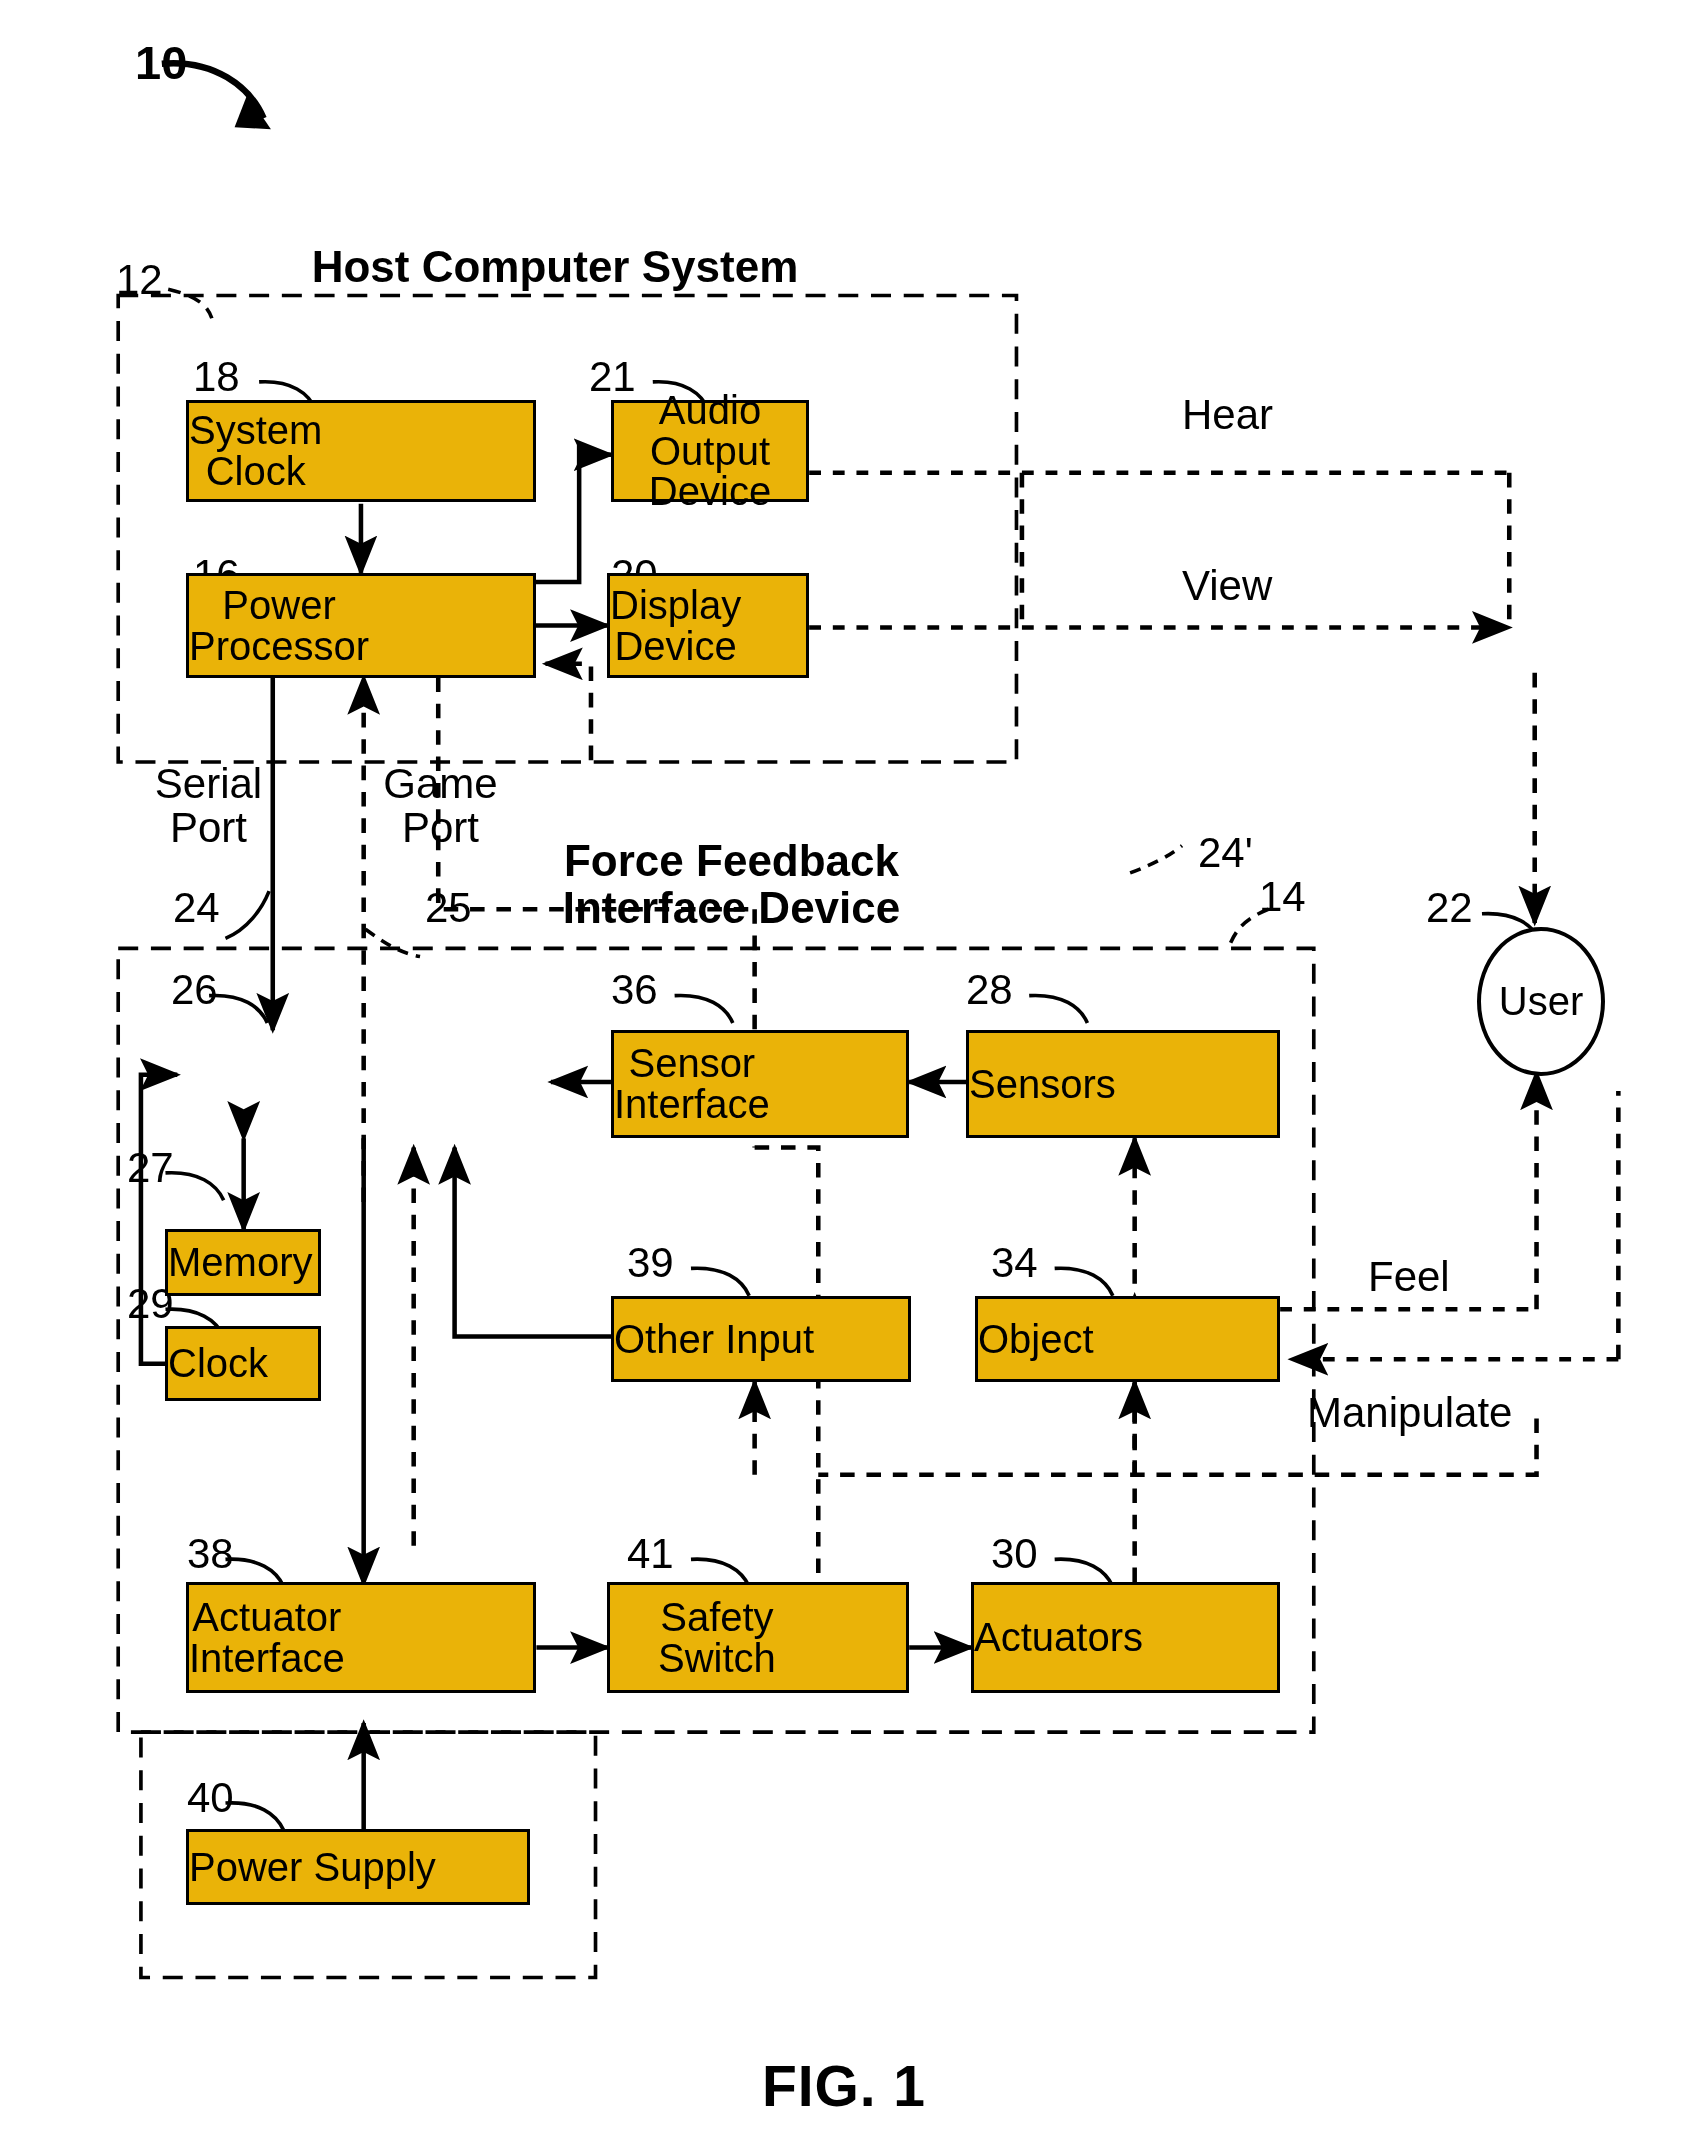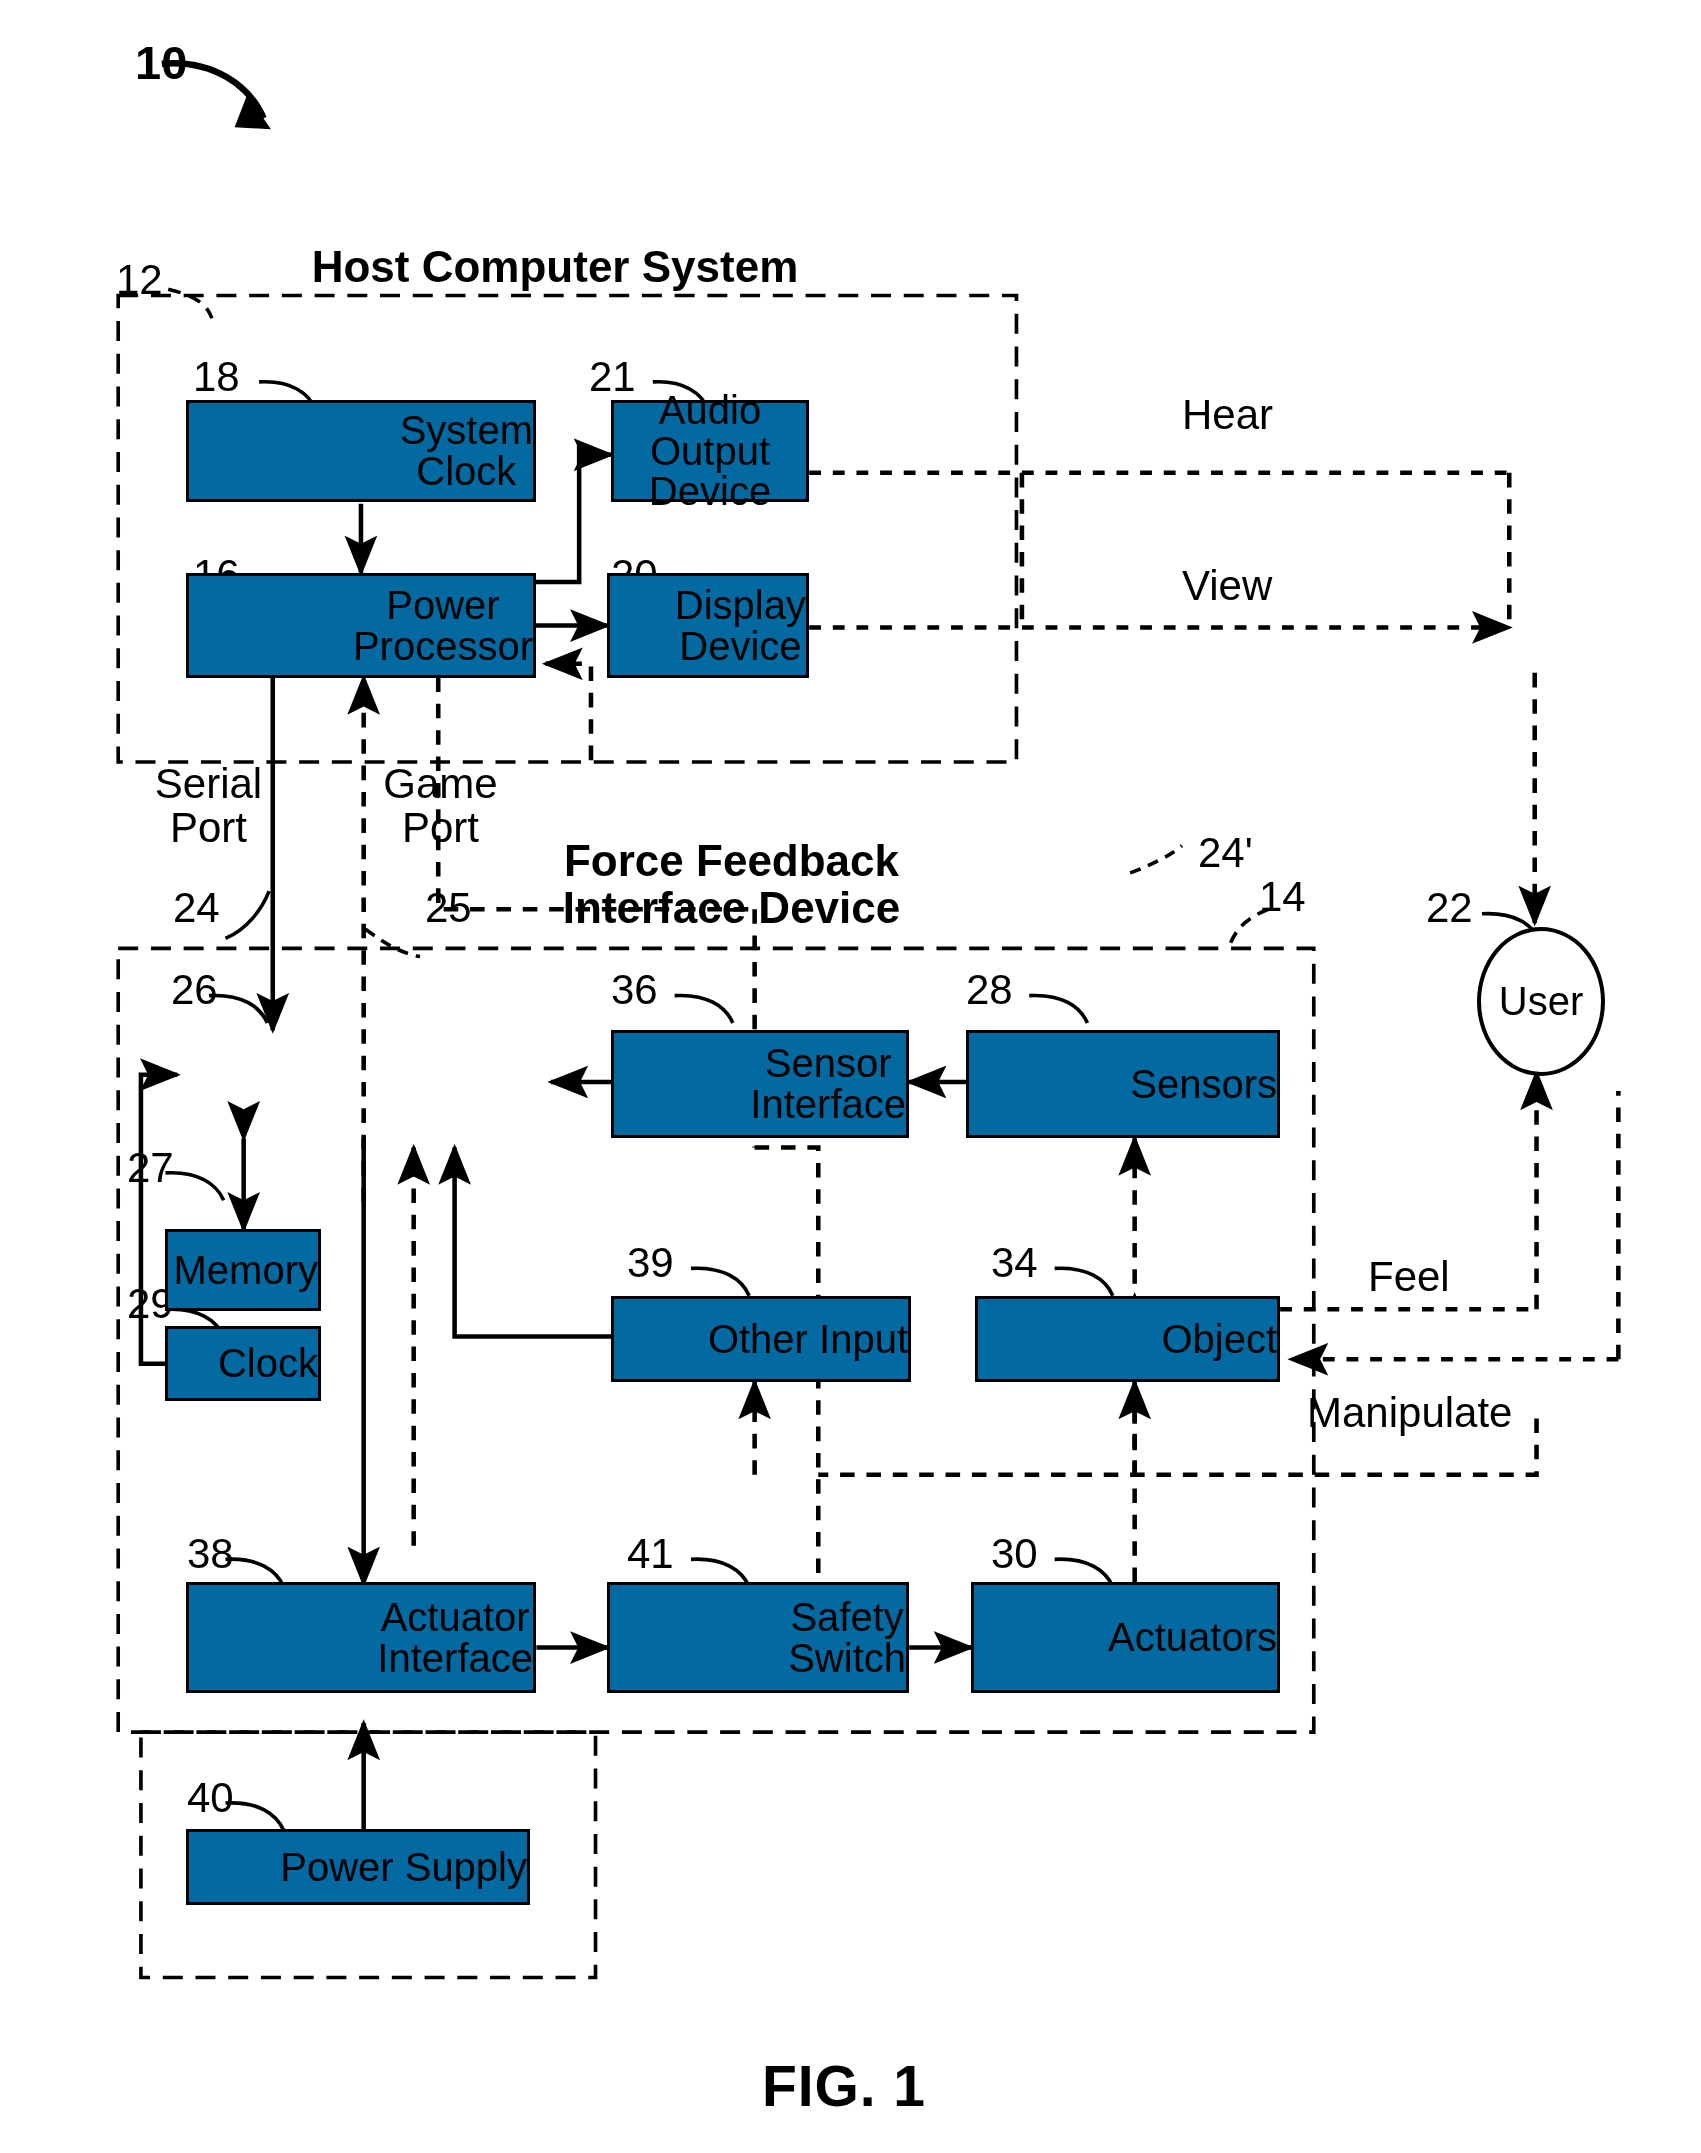--- a/index.html
+++ b/index.html
@@ -1,22 +1,22 @@
 <!DOCTYPE html>
 <html style="font-size:14.5px"><head>
 <meta charset="utf-8">
 <style>
   html,body{margin:0;padding:0;background:#fff;}
   body{width:1702px;height:2154px;position:relative;
        font-family:"Liberation Sans", sans-serif;color:#000;overflow:hidden;}
   #stage{position:absolute;left:0;top:0;width:1702px;height:2154px;}
   svg#art{position:absolute;left:0;top:0;width:1702px;height:2154px;}
 
-  .box{position:absolute;border:3.6px solid #000;background:#0369a1;
-       display:flex;align-items:center;justify-content:flex-end;text-align:center;
+  .box{position:absolute;border:3.6px solid #000;background:#eab308;
+       display:flex;align-items:center;justify-content:flex-start;text-align:center;
        line-height:1.02;font-size:40px;box-sizing:border-box;}
   .box span{display:block;}
 
   .reflbl{position:absolute;font-size:42px;font-weight:400;}
   .secttl{position:absolute;font-size:44px;font-weight:bold;text-align:center;
           line-height:1.06;}
   .flowlbl{position:absolute;font-size:42px;}
   .figlbl{position:absolute;font-size:57px;font-weight:bold;letter-spacing:0.9px;}
   .user{position:absolute;border:4.5px solid #000;border-radius:50%;
         display:flex;align-items:center;justify-content:center;
@@ -216,21 +216,21 @@
     <div>
       <span>Sensor</span>
       <span>Interface</span>
     </div>
   </div>
 
   <div class="box" style="left:966px;top:1030px;width:314px;height:108px;">
     <span>Sensors</span>
   </div>
 
-  <div class="box" style="left:165px;top:1229px;width:156px;height:82px;">
+  <div class="box" style="left:165px;top:1229px;width:156px;height:67px;">
     <span>Memory</span>
   </div>
 
   <div class="box" style="left:165px;top:1326px;width:156px;height:75px;">
     <span>Clock</span>
   </div>
 
   <div class="box" style="left:611px;top:1296px;width:300px;height:86px;">
     <span>Other Input</span>
   </div>

